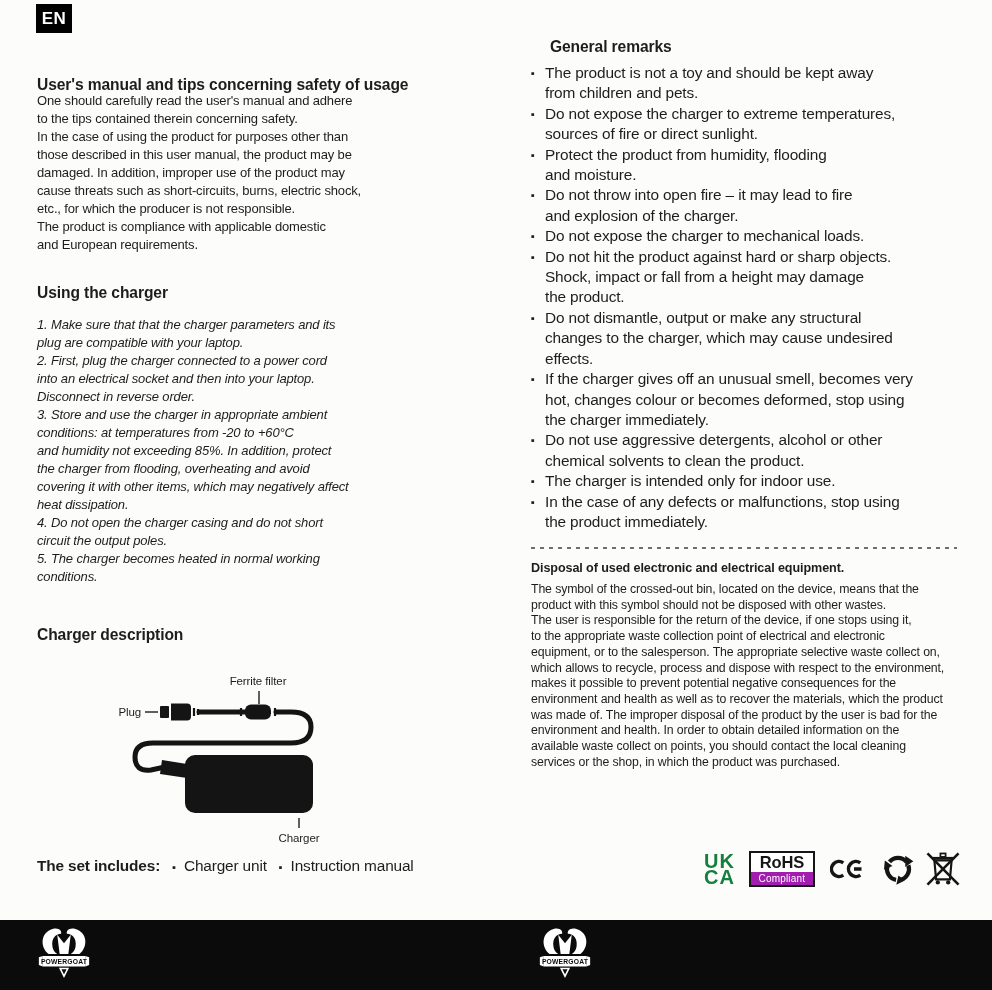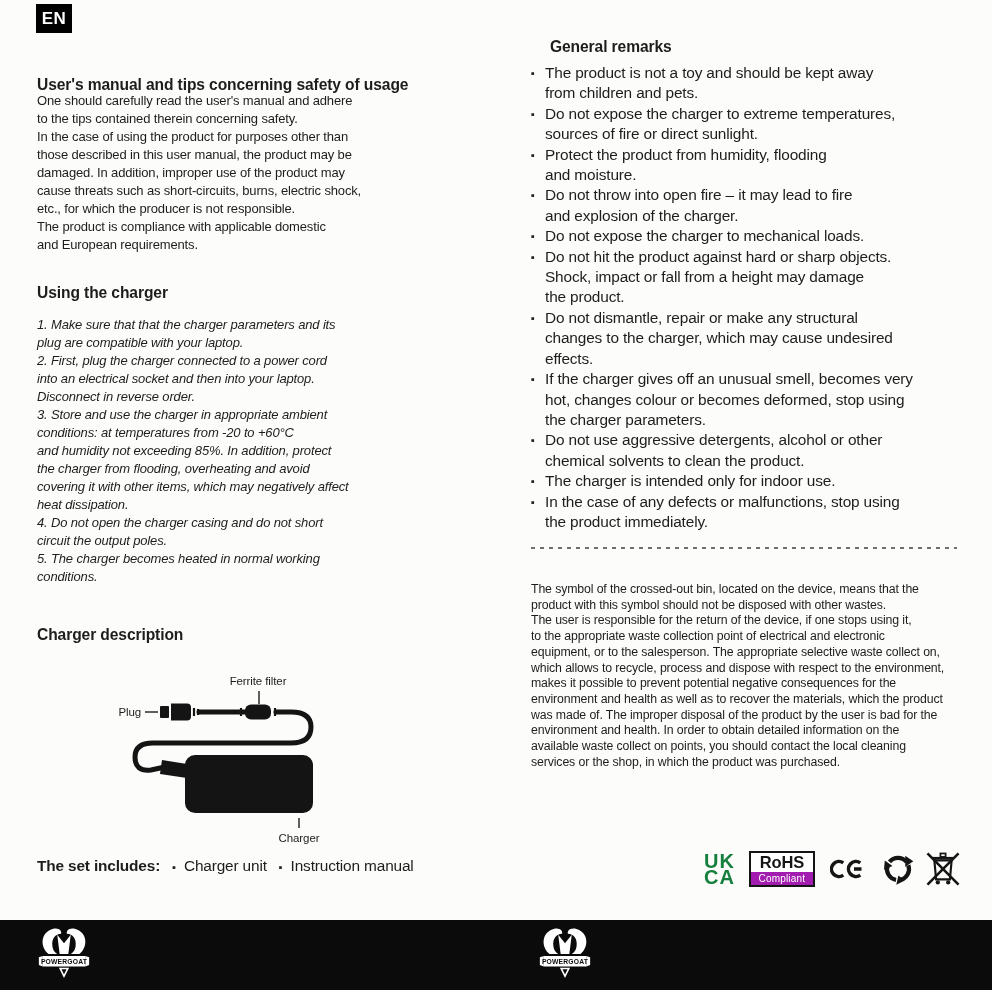--- a/index.html
+++ b/index.html
@@ -190,30 +190,30 @@
 
       <li>
         <span class="blt">▪</span>
         <span class="txt">Do not hit the product against hard or sharp objects.
 Shock, impact or fall from a height may damage
 the product.</span>
       </li>
 
       <li>
         <span class="blt">▪</span>
-        <span class="txt">Do not dismantle, repair or make any structural
+        <span class="txt">Do not dismantle, output or make any structural
 changes to the charger, which may cause undesired
 effects.</span>
       </li>
 
       <li>
         <span class="blt">▪</span>
         <span class="txt">If the charger gives off an unusual smell, becomes very
 hot, changes colour or becomes deformed, stop using
-the charger parameters.</span>
+the charger immediately.</span>
       </li>
 
       <li>
         <span class="blt">▪</span>
         <span class="txt">Do not use aggressive detergents, alcohol or other
 chemical solvents to clean the product.</span>
       </li>
 
       <li>
         <span class="blt">▪</span>
@@ -222,20 +222,21 @@
 
       <li>
         <span class="blt">▪</span>
         <span class="txt">In the case of any defects or malfunctions, stop using
 the product immediately.</span>
       </li>
     </ul>
 
   <div class="dash-divider"></div>
 
+  <div class="small-h">Disposal of used electronic and electrical equipment.</div>
   <div class="small-text">The symbol of the crossed-out bin, located on the device, means that the
 product with this symbol should not be disposed with other wastes.
 The user is responsible for the return of the device, if one stops using it,
 to the appropriate waste collection point of electrical and electronic
 equipment, or to the salesperson. The appropriate selective waste collect on,
 which allows to recycle, process and dispose with respect to the environment,
 makes it possible to prevent potential negative consequences for the
 environment and health as well as to recover the materials, which the product
 was made of. The improper disposal of the product by the user is bad for the
 environment and health. In order to obtain detailed information on the

